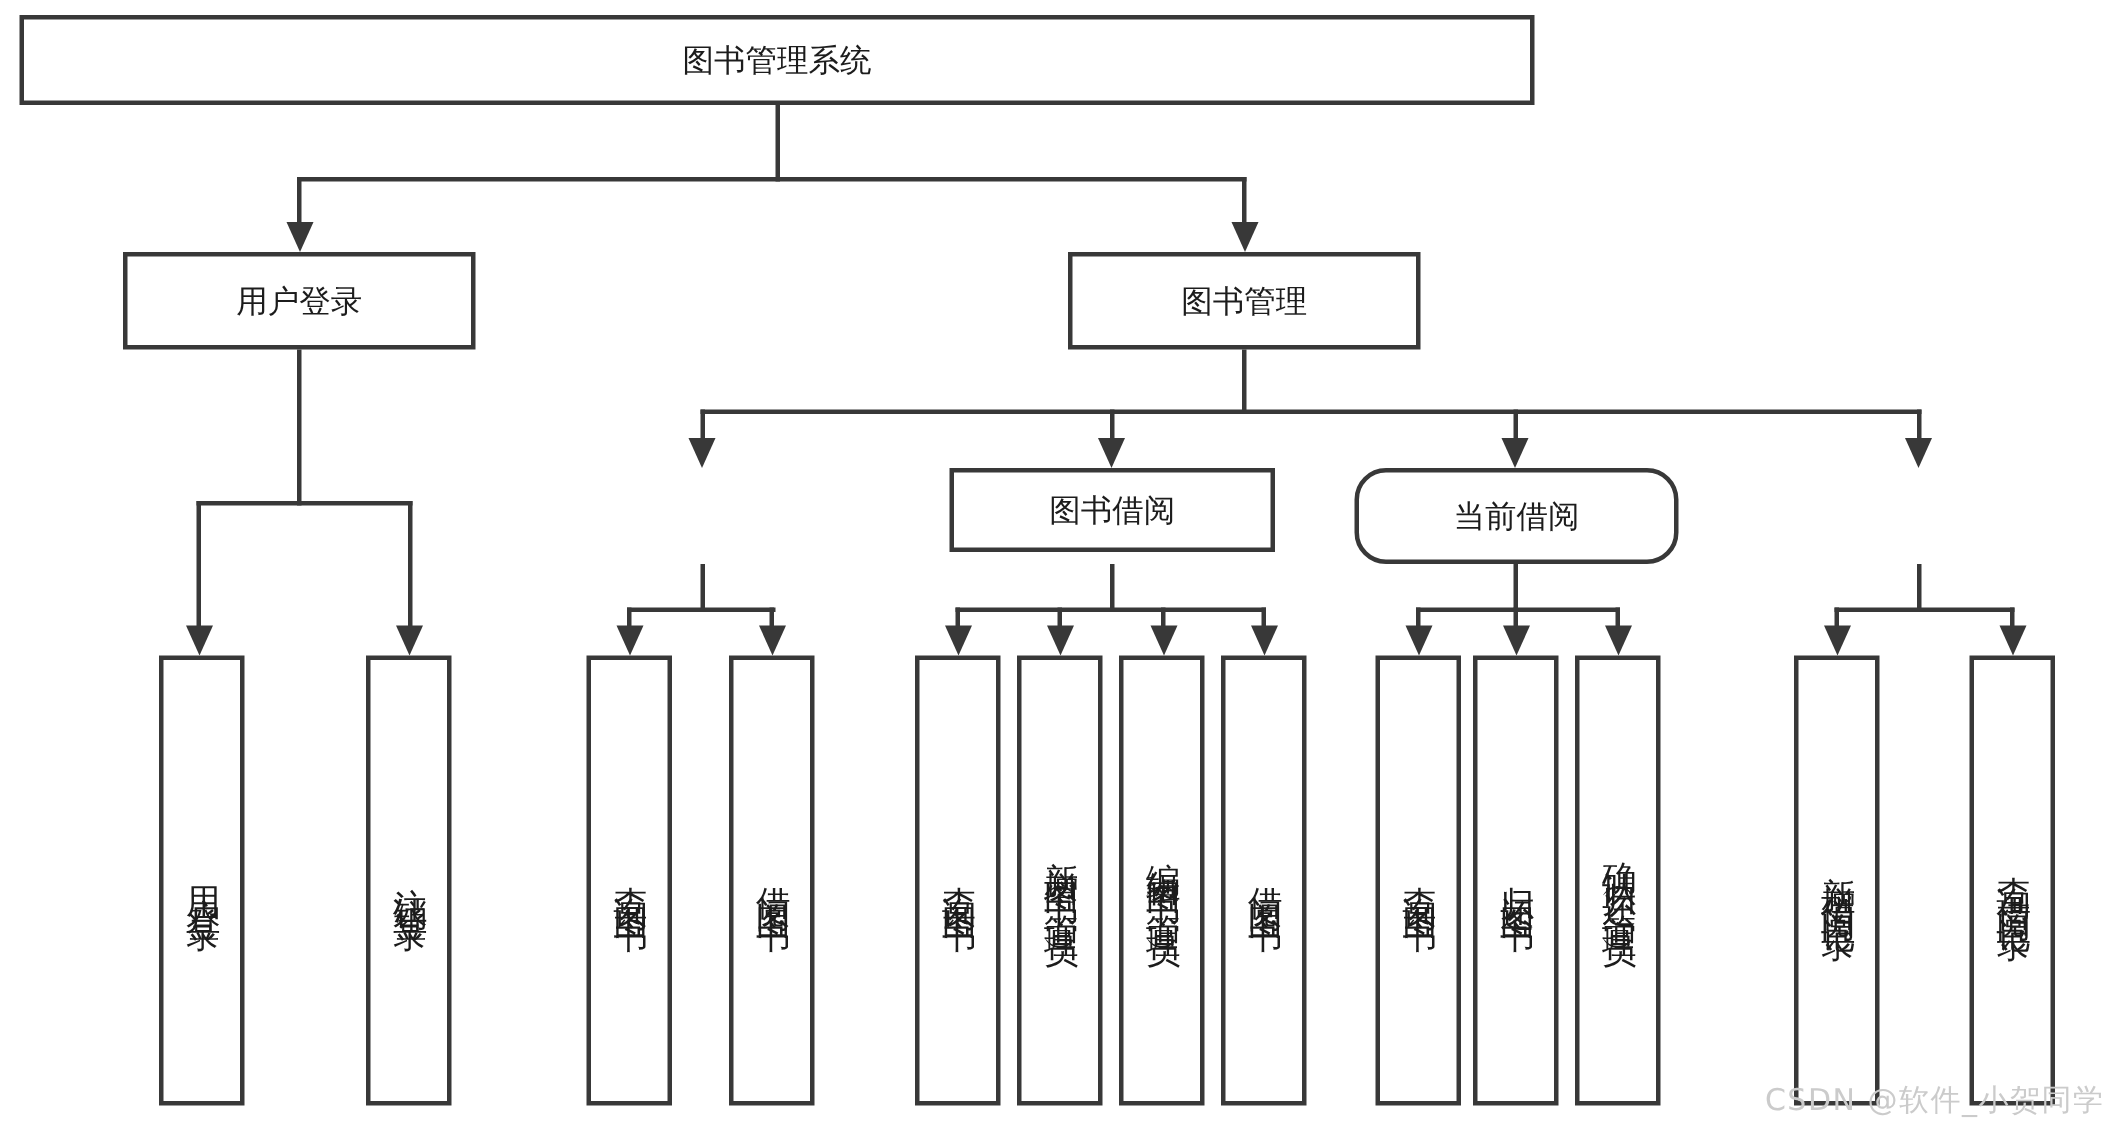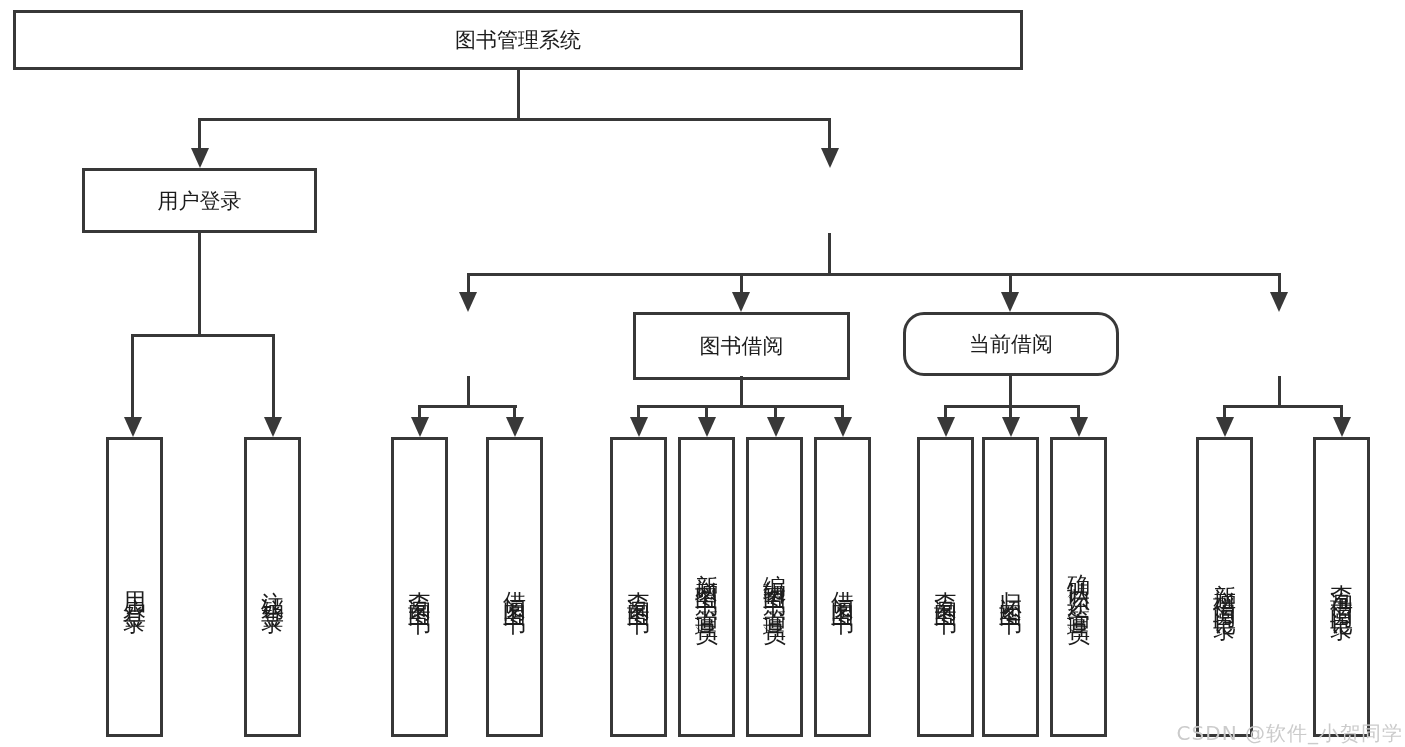--- a/index.html
+++ b/index.html
@@ -28,22 +28,23 @@
   }
 </style>
 </head>
 <body>
 
 <div id="stage">
 
   <div class="node" style="left:13px;top:10px;width:1010px;height:60px;text-align:right;">图书管理系统</div>
 
   <div class="node" style="left:82px;top:168px;width:235px;height:65px;">用户登录</div>
+  <div class="node" style="left:712px;top:168px;width:235px;height:65px;">图书管理</div>
 
-  <div class="node" style="left:633px;top:312px;width:217px;height:68px;">图书借阅</div>
+  <div class="node" style="left:633px;top:312px;width:217px;height:56px;">图书借阅</div>
   <div class="node" style="left:903px;top:312px;width:216px;height:64px;border-radius:21px;">当前借阅</div>
 
   <div class="node leaf" style="left:106px;top:437px;width:57px;height:300px;">用户登录</div>
   <div class="node leaf" style="left:244px;top:437px;width:57px;height:300px;">注销登录</div>
   <div class="node leaf" style="left:391px;top:437px;width:57px;height:300px;">查询图书</div>
   <div class="node leaf" style="left:486px;top:437px;width:57px;height:300px;">借阅图书</div>
   <div class="node leaf" style="left:610px;top:437px;width:57px;height:300px;">查询图书</div>
   <div class="node leaf" style="left:678px;top:437px;width:57px;height:300px;">新增图书（管理员）</div>
   <div class="node leaf" style="left:746px;top:437px;width:57px;height:300px;">编辑图书（管理员）</div>
   <div class="node leaf" style="left:814px;top:437px;width:57px;height:300px;">借阅图书</div>

